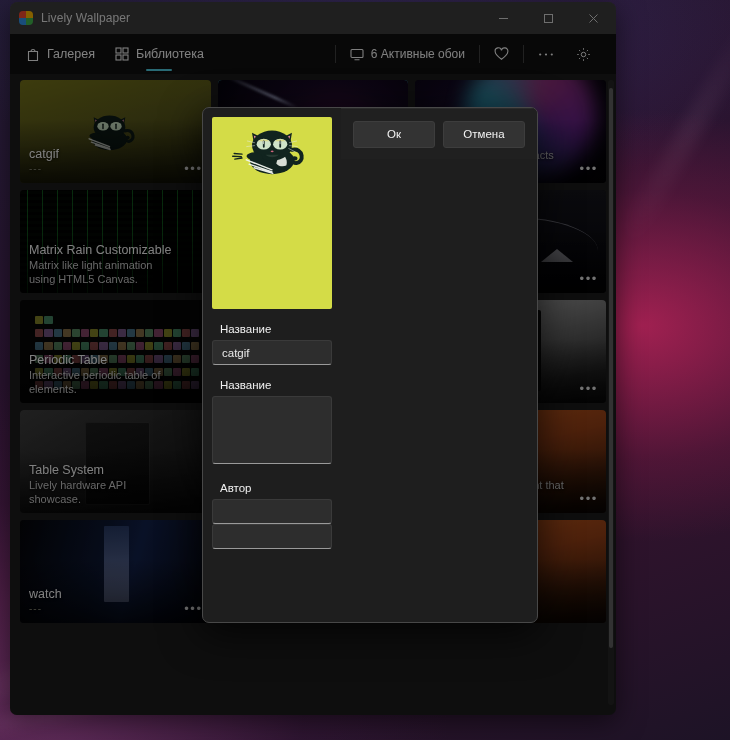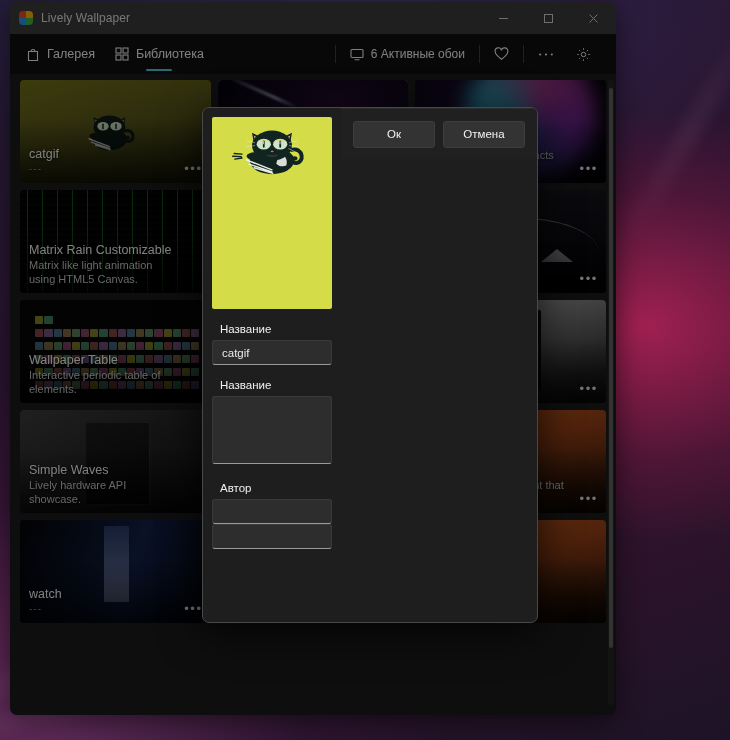--- a/index.html
+++ b/index.html
@@ -554,21 +554,21 @@
             <i style="background: rgb(138, 216, 154); opacity: 0.55;"></i>
             <i style="background: rgb(216, 111, 168); opacity: 0.55;"></i>
             <i style="background: rgb(216, 216, 64); opacity: 0.55;"></i>
             <i style="background: rgb(111, 216, 160); opacity: 0.55;"></i>
             <i style="background: rgb(216, 111, 111); opacity: 0.55;"></i>
             <i style="background: rgb(192, 138, 216); opacity: 0.55;"></i>
           </div>
         </div>
         <div class="shade"></div>
         <div class="meta">
-          <div class="c-title">Wallpaper Table</div>
+          <div class="c-title">Periodic Table</div>
           <div class="c-desc">Interactive periodic table of elements.</div>
         </div>
       </div>
       <div class="card">
         <div class="thumb th-waves"></div>
         <div class="shade"></div>
       </div>
       <div class="card">
         <div class="thumb th-weather">
           <div class="panel">
@@ -585,21 +585,21 @@
           <div class="c-desc">t shows weather.</div>
         </div>
         <div class="dots">•••</div>
       </div>
       <div class="card">
         <div class="thumb th-system">
           <div class="board"></div>
         </div>
         <div class="shade"></div>
         <div class="meta">
-          <div class="c-title">Simple Waves</div>
+          <div class="c-title">Table System</div>
           <div class="c-desc">Lively hardware API showcase.</div>
         </div>
       </div>
       <div class="card">
         <div class="thumb th-waves"></div>
         <div class="shade"></div>
       </div>
       <div class="card">
         <div class="thumb th-fire"></div>
         <div class="shade"></div>

